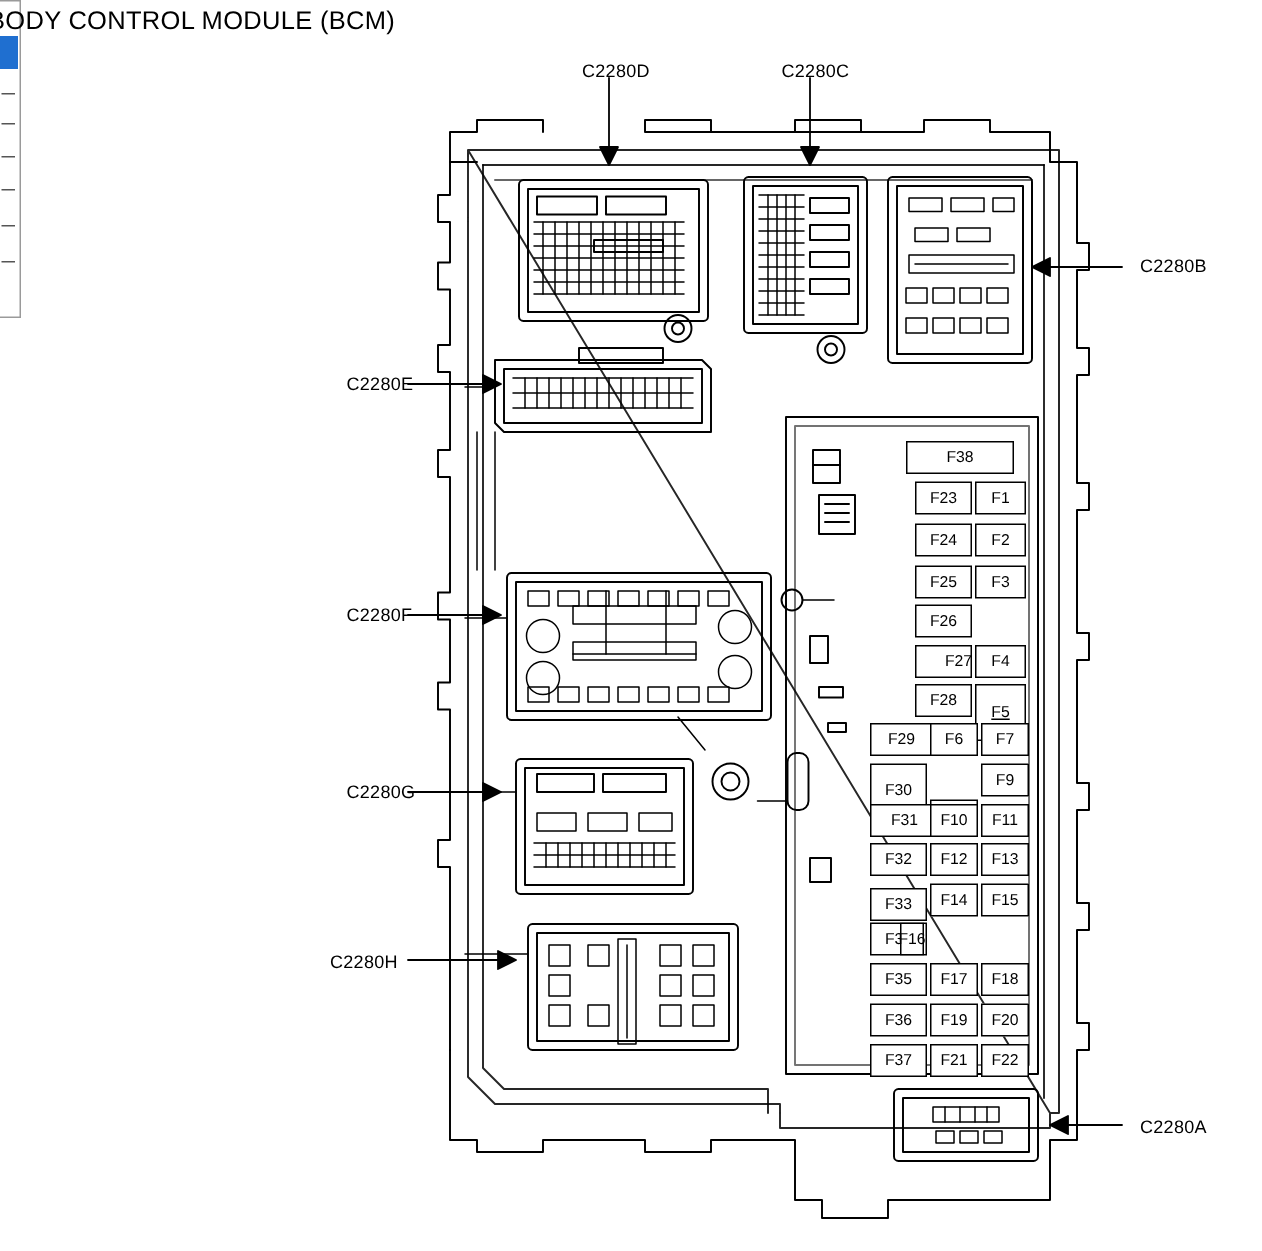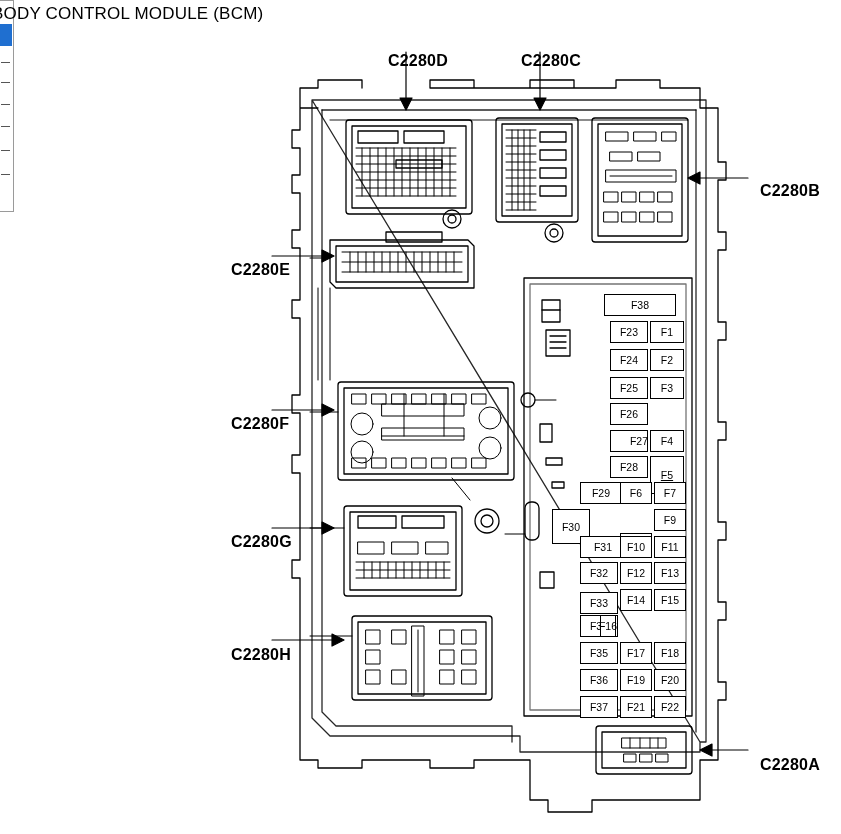--- a/index.html
+++ b/index.html
@@ -10,21 +10,21 @@
   }
 
   
   .edge-box{position:absolute;left:-4px;top:0px;width:16px;height:210px;border:1px solid #9a9a9a;background:#fff;}
   .edge-blue{position:absolute;left:-4px;top:24px;width:16px;height:22px;background:#1f6fd0;}
   .edge-tick{position:absolute;left:1px;width:9px;height:0;border-top:1px solid #555;}
 
   .diagram{position:absolute;left:0;top:0;width:841px;height:834px;}
 
   .lbl{
-    position:absolute;font-size:16px;font-weight:bold;letter-spacing:.2px;white-space:nowrap;margin-top:12px;
+    position:absolute;font-size:12px;font-weight:normal;letter-spacing:.2px;white-space:nowrap;
   }
 
   .fuse{
     position:absolute;border:1px solid #000;background:#fff;
     font-size:10.5px;display:flex;align-items:center;justify-content:center;
     box-sizing:border-box;
   }
   svg{display:block;}
 </style>
 </head>
@@ -265,40 +265,40 @@
 
 </svg>
 </div>
 
 <div class="lbl" style="left:388px;top:40px;">C2280D</div>
 <div class="lbl" style="left:521px;top:40px;">C2280C</div>
 <div class="lbl" style="left:760px;top:170px;">C2280B</div>
 <div class="lbl" style="left:231px;top:249px;">C2280E</div>
 <div class="lbl" style="left:231px;top:403px;">C2280F</div>
 <div class="lbl" style="left:231px;top:521px;">C2280G</div>
-<div class="lbl" style="left:231px;top:634px;">C2280H</div>
+<div class="lbl" style="left:220px;top:634px;">C2280H</div>
 <div class="lbl" style="left:760px;top:744px;">C2280A</div>
 
 <div id="fuse-layer">
     <div class="fuse" style="left: 604px; top: 294px; width: 72px; height: 22px;">F38</div>
     <div class="fuse" style="left: 610px; top: 321px; width: 38px; height: 22px;">F23</div>
     <div class="fuse" style="left: 650px; top: 321px; width: 34px; height: 22px;">F1</div>
     <div class="fuse" style="left: 610px; top: 349px; width: 38px; height: 22px;">F24</div>
     <div class="fuse" style="left: 650px; top: 349px; width: 34px; height: 22px;">F2</div>
     <div class="fuse" style="left: 610px; top: 377px; width: 38px; height: 22px;">F25</div>
     <div class="fuse" style="left: 650px; top: 377px; width: 34px; height: 22px;">F3</div>
     <div class="fuse" style="left: 610px; top: 403px; width: 38px; height: 22px;">F26</div>
     <div class="fuse" style="left: 610px; top: 430px; width: 38px; height: 22px; padding-left: 20px;">F27</div>
     <div class="fuse" style="left: 650px; top: 430px; width: 34px; height: 22px;">F4</div>
     <div class="fuse" style="left: 610px; top: 456px; width: 38px; height: 22px;">F28</div>
     <div class="fuse" style="left: 650px; top: 456px; width: 34px; height: 38px; text-decoration: underline;">F5</div>
     <div class="fuse" style="left: 580px; top: 482px; width: 42px; height: 22px;">F29</div>
     <div class="fuse" style="left: 620px; top: 482px; width: 32px; height: 22px;">F6</div>
     <div class="fuse" style="left: 654px; top: 482px; width: 32px; height: 22px;">F7</div>
-    <div class="fuse" style="left: 552px; top: 509px; width: 38px; height: 35px;">F30</div>
+    <div class="fuse" style="left: 580px; top: 509px; width: 38px; height: 35px;">F30</div>
     <div class="fuse" style="left: 620px; top: 509px; width: 32px; height: 22px; margin-top: 24px;">F8</div>
     <div class="fuse" style="left: 654px; top: 509px; width: 32px; height: 22px;">F9</div>
     <div class="fuse" style="left: 580px; top: 536px; width: 46px; height: 22px;">F31</div>
     <div class="fuse" style="left: 620px; top: 536px; width: 32px; height: 22px;">F10</div>
     <div class="fuse" style="left: 654px; top: 536px; width: 32px; height: 22px;">F11</div>
     <div class="fuse" style="left: 580px; top: 562px; width: 38px; height: 22px; text-align: right;">F32</div>
     <div class="fuse" style="left: 620px; top: 562px; width: 32px; height: 22px;">F12</div>
     <div class="fuse" style="left: 654px; top: 562px; width: 32px; height: 22px;">F13</div>
     <div class="fuse" style="left: 580px; top: 592px; width: 38px; height: 22px;">F33</div>
     <div class="fuse" style="left: 620px; top: 589px; width: 32px; height: 22px;">F14</div>

